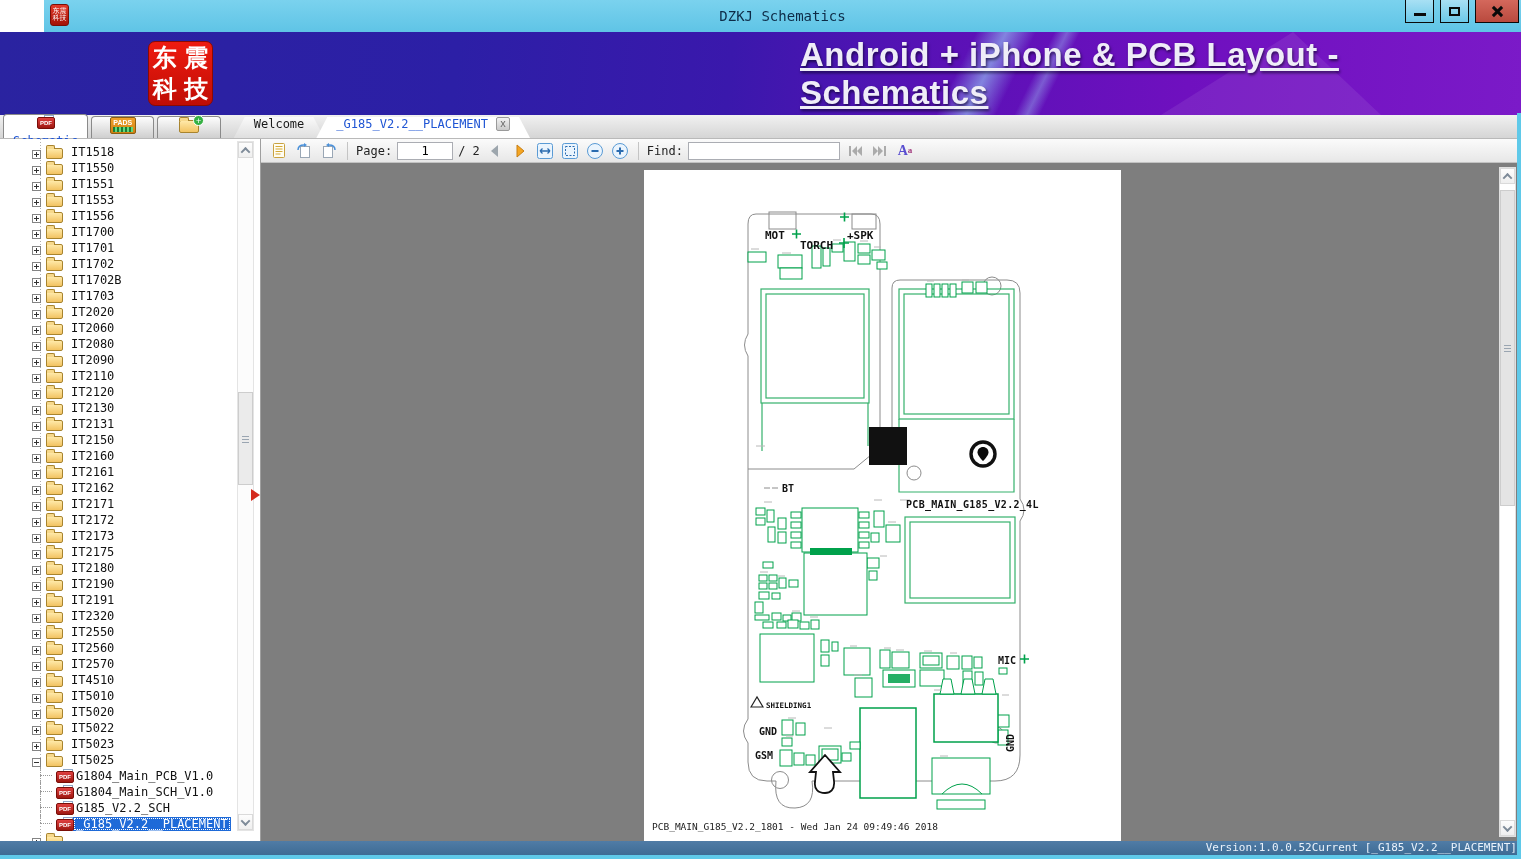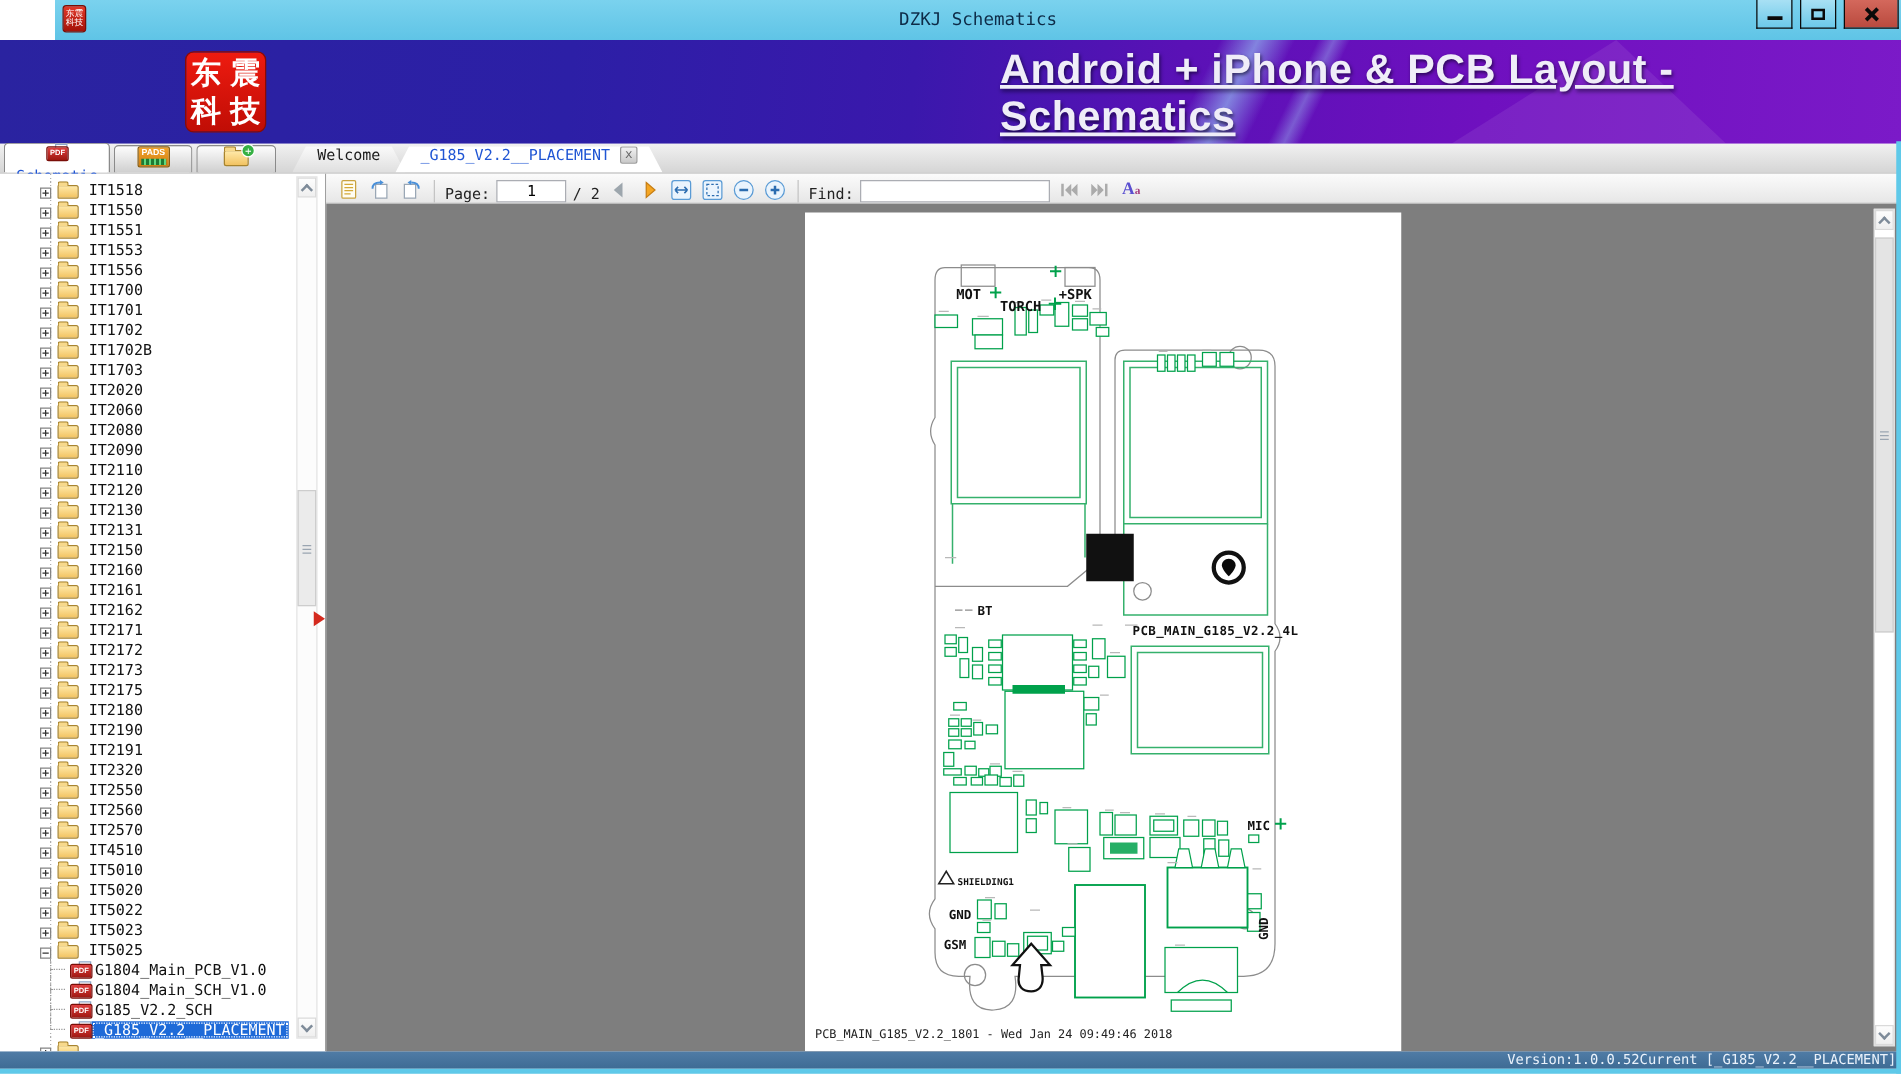--- a/index.html
+++ b/index.html
@@ -110,21 +110,21 @@
   .sthumb { position:absolute; left:0; right:0; background:#EBEBEB; border:1px solid #CDCDCD; }
   .sthumb::before { content:""; position:absolute; left:3px; right:3px; top:50%; height:1px; background:#9AA5B1;
     box-shadow:0 -3px 0 #9AA5B1, 0 3px 0 #9AA5B1; }
   .sidebar .sthumb { top:250px; height:93px; }
   .redarrow { position:absolute; right:0; top:350px; width:0; height:0;
     border-top:6px solid transparent; border-bottom:6px solid transparent; border-left:9px solid #D42A1E; z-index:5; }
 
   .content { position:relative; flex:1; display:flex; flex-direction:column; }
   
   .toolbar { height:24px; background:linear-gradient(#FBFBFB,#E7E7E7); border-bottom:1px solid #C2C2C2;
-    display:flex; align-items:flex-end; gap:5px; padding:0 8px; }
+    display:flex; align-items:center; gap:5px; padding:0 8px; }
   .ticon { width:20px; height:20px; display:flex; align-items:center; justify-content:center; cursor:default; }
   .tsep { width:1px; height:18px; background:#C4C4C4; margin:0 3px; }
   .tlabel { font-size:12px; color:#222; }
   .pageinput { width:56px; height:18px; border:1px solid #ABADB3; font:12px "DejaVu Sans Mono",monospace;
     text-align:center; background:#fff; }
   .findinput { width:152px; height:18px; border:1px solid #ABADB3; background:#fff; font:12px "DejaVu Sans Mono",monospace; padding:0 3px; }
   .fonticon { font-family:"Liberation Serif",serif; font-size:14px; color:#5A4FD0; font-weight:bold; line-height:1; }
   .fonticon sup { color:#A23A7E; font-size:9px; }
 
   

